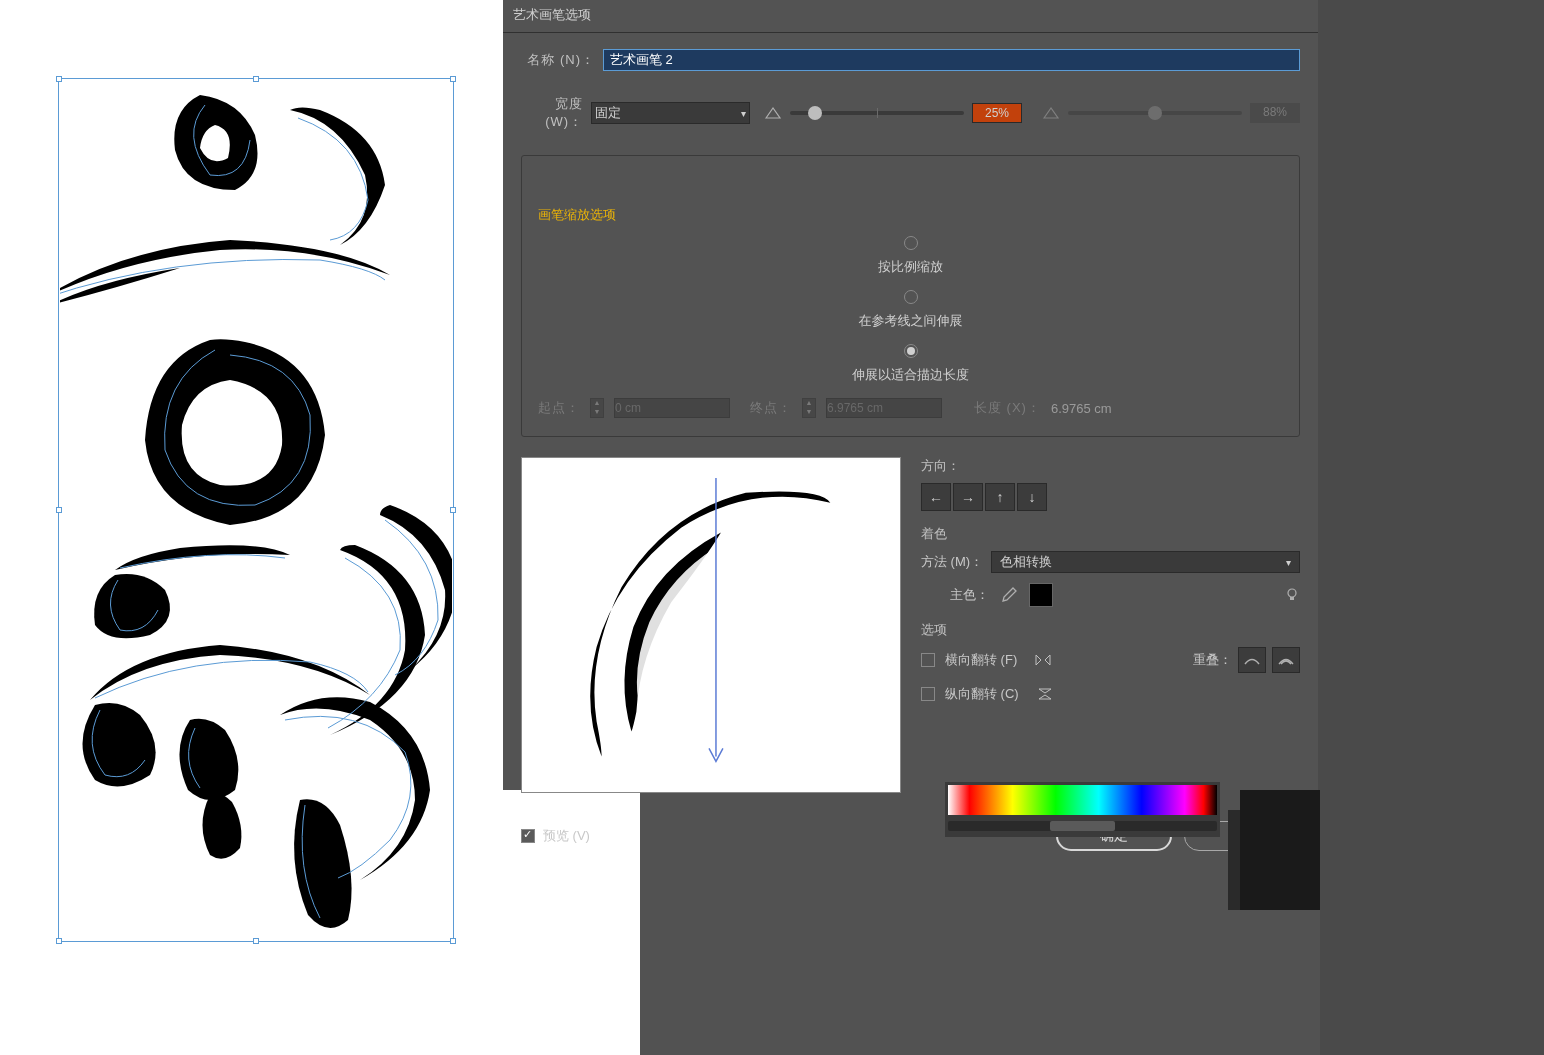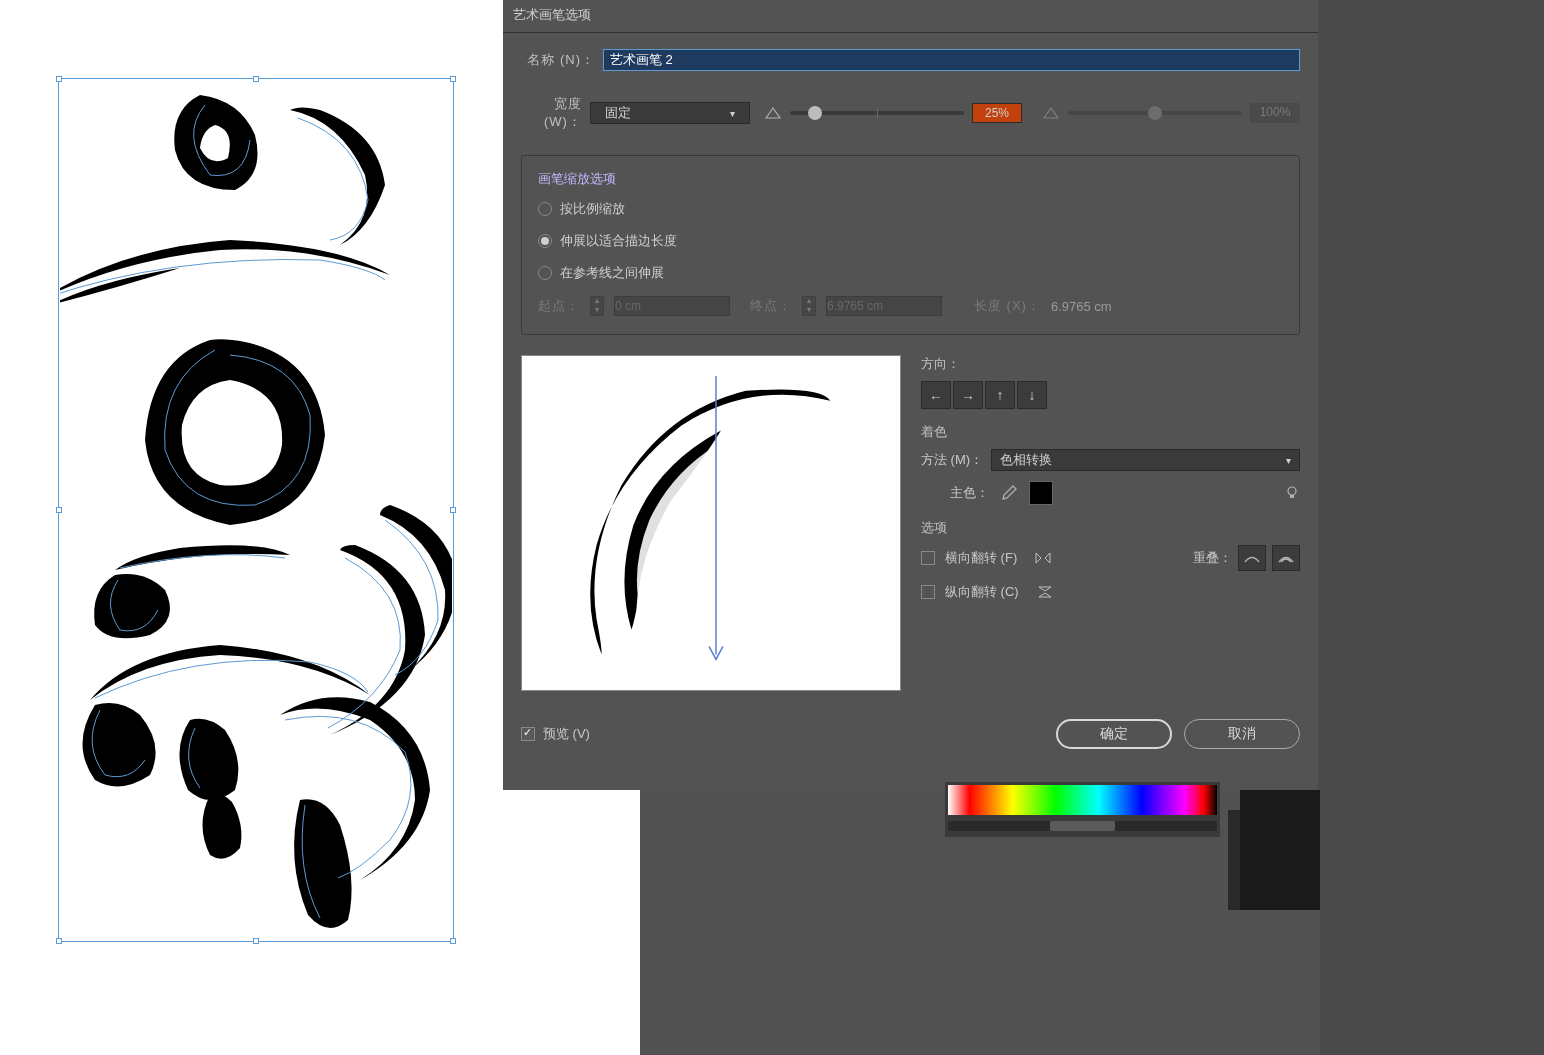--- a/index.html
+++ b/index.html
@@ -17,33 +17,33 @@
 .bg-strip { position:absolute; left:640px; top:790px; width:680px; height:265px; background:#525252; }
 
 .dialog { position:absolute; left:503px; top:0; width:815px; height:790px; background:#535353; color:#c8c8c8; font-size:13px; }
 .dialog-title { padding:6px 10px 8px; color:#d0d0d0; font-size:13px; background:#535353; border-bottom:1px solid #303030; }
 .dialog-body { padding:16px 18px 14px; }
 
 .row { display:flex; align-items:center; margin-bottom:24px; }
 .label { width:74px; text-align:right; margin-right:8px; color:#c0c0c0; letter-spacing:1px; }
 .name-input { flex:1; height:22px; background:#1e3a5f; border:1px solid #5b9bd5; color:#fff; padding:0 6px; font-size:13px; }
 
-.width-select { width:188px; height:22px; background:#3a3a3a; border:1px solid #2a2a2a; color:#d0d0d0; padding:0 14px; display:flex; align-items:center; justify-content:space-between; }
+.width-select { width:188px; height:22px; background:#3a3a3a; border:1px solid #2a2a2a; color:#d0d0d0; padding:0 3px; display:flex; align-items:center; justify-content:space-between; }
 .chev { font-size:10px; }
 .slider-wrap { display:flex; align-items:center; margin-left:14px; gap:8px; }
 .pen-icon { width:18px; height:14px; opacity:.85; }
 .slider { width:174px; height:4px; background:#3a3a3a; position:relative; border-radius:2px; }
 .slider .mid { position:absolute; left:50%; top:-3px; width:1px; height:10px; background:#6a6a6a; }
 .slider .knob { position:absolute; top:-5px; width:14px; height:14px; border-radius:50%; background:#bdbdbd; }
 .pct-box { width:50px; height:20px; background:#c2410c; border:1px solid #2a2a2a; color:#d0d0d0; text-align:center; font-size:12px; line-height:18px; }
 .pct-box.dis { color:#7a7a7a; background:#4a4a4a; border:none; }
 
 .group { border:1px solid #3a3a3a; border-radius:3px; padding:14px 16px 18px; margin-top:2px; }
-.group-title { color:#c4b5fd; margin-bottom:12px; }
-.radio-row { display:flex; align-items:center; gap:8px; margin-bottom:14px; color:#d0d0d0; }
+.group-title { color:#eab308; margin-bottom:12px;margin-top:36px; }
+.radio-row { display:flex; align-items:center; gap:8px; margin-bottom:14px; color:#d0d0d0;flex-direction:column; }
 .radio { width:14px; height:14px; border-radius:50%; border:1px solid #888; display:inline-flex; align-items:center; justify-content:center; }
 .radio.sel::after { content:''; width:8px; height:8px; border-radius:50%; background:#d0d0d0; }
 .se-row { display:flex; align-items:center; gap:10px; margin-top:6px; color:#7a7a7a; }
 .se-label { letter-spacing:1px; }
 .spin { width:14px; height:20px; background:#3a3a3a; border:1px solid #2a2a2a; display:flex; flex-direction:column; opacity:.45; }
 .spin span { flex:1; font-size:7px; text-align:center; line-height:8px; color:#aaa; }
 .se-input { width:116px; height:20px; background:#3a3a3a; border:1px solid #2a2a2a; color:#7a7a7a; padding:0 0; font-size:12px; line-height:18px; opacity:.55; }
 .len-label { margin-left:22px; }
 
 .lower { display:flex; gap:20px; margin-top:20px; }
@@ -154,37 +154,37 @@
             <div class="knob" style="left:18px"></div>
           </div>
         <div class="pct-box">25%</div>
         <svg class="pen-icon" viewBox="0 0 18 14" style="margin-left:12px">
             <path d="M2 12 L9 2 L16 12 Z" fill="none" stroke="#888" stroke-width="1.2"></path>
           </svg>
         <div class="slider" style="opacity:.5">
             <div class="mid"></div>
             <div class="knob" style="left:80px;background:#888"></div>
           </div>
-        <div class="pct-box dis">100%</div>
+        <div class="pct-box dis">88%</div>
       </div>
     </div>
 
     <div class="group">
       <div class="group-title">画笔缩放选项</div>
       <div class="radio-row">
         <span class="radio"></span>
           <span>按比例缩放</span>
       </div>
       <div class="radio-row">
+        <span class="radio"></span>
+          <span>在参考线之间伸展</span>
+      </div>
+      <div class="radio-row">
         <span class="radio sel"></span>
           <span>伸展以适合描边长度</span>
-      </div>
-      <div class="radio-row">
-        <span class="radio"></span>
-          <span>在参考线之间伸展</span>
       </div>
       <div class="se-row">
         <span class="se-label">起点：</span>
         <div class="spin">
             <span>▲</span>
             <span>▼</span>
           </div>
         <div class="se-input">0 cm</div>
         <span class="se-label" style="margin-left:10px">终点：</span>
         <div class="spin">

